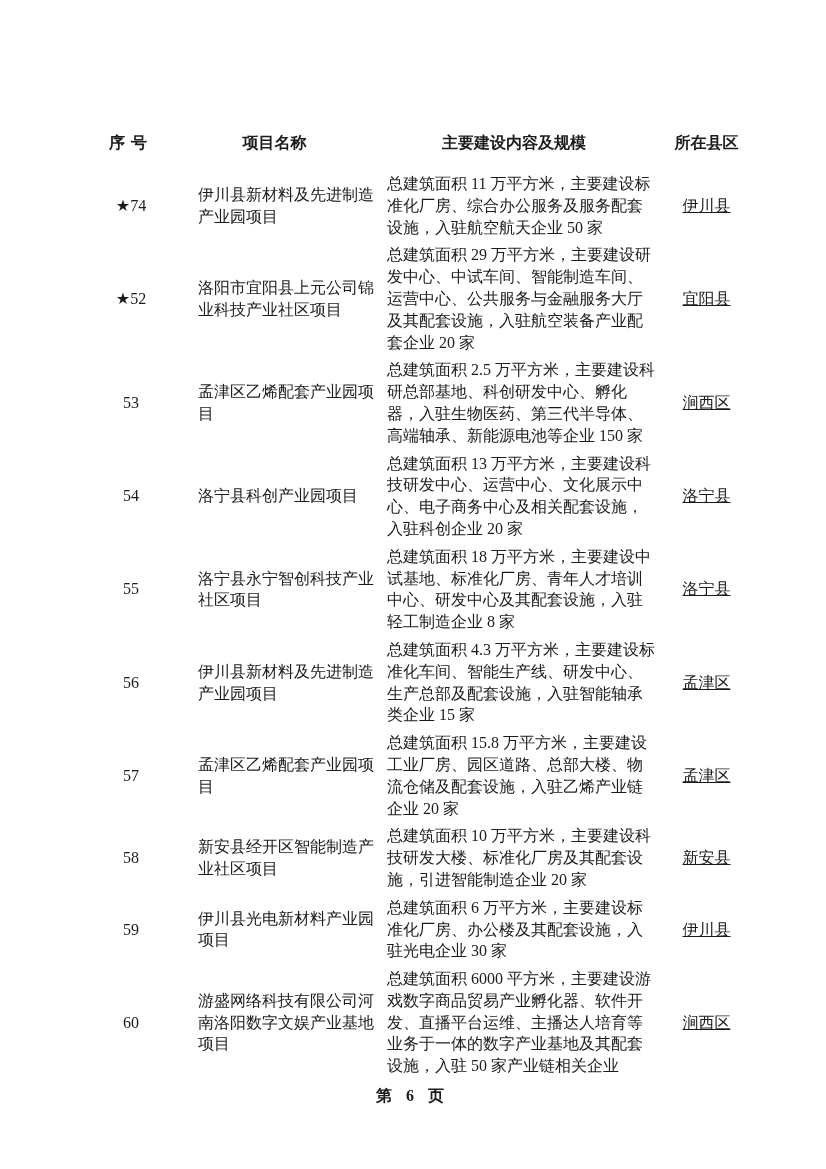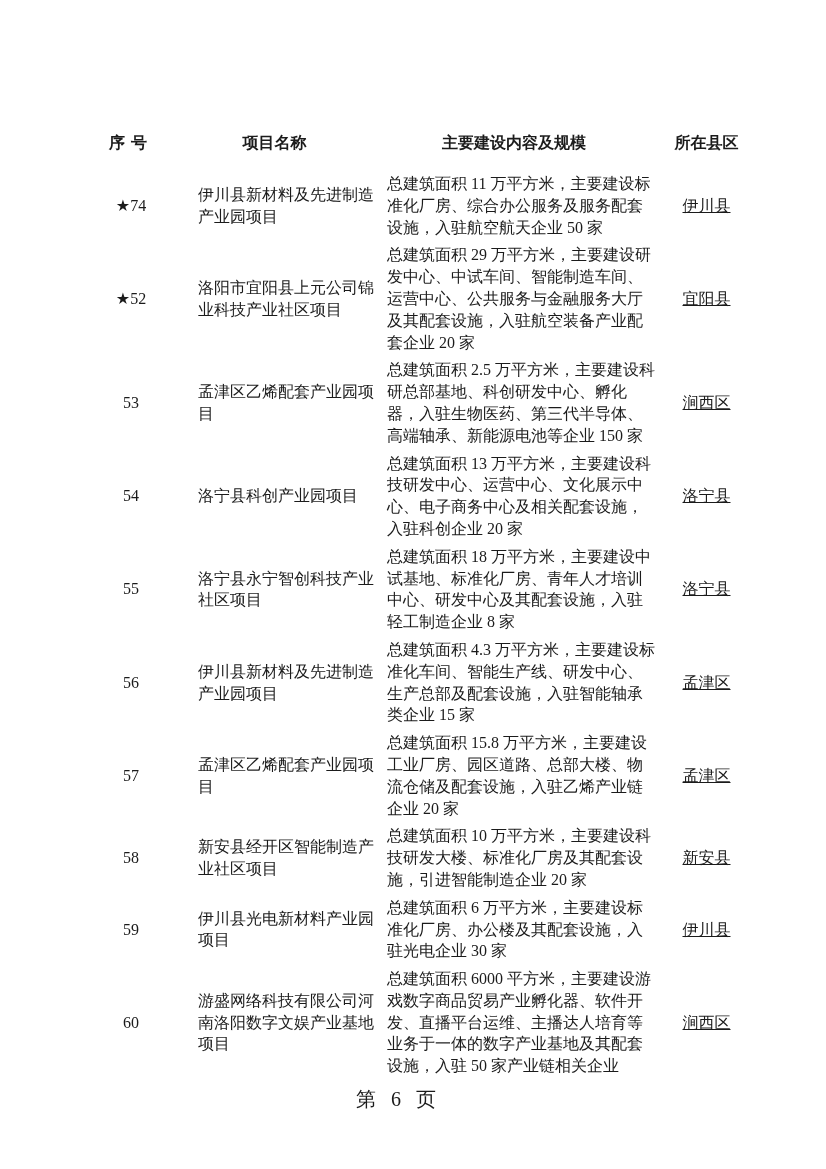--- a/index.html
+++ b/index.html
@@ -51,25 +51,26 @@
     word-break: normal;
     overflow-wrap: normal;
   }
   .content-text {
     width: 270px;
     word-break: normal;
     overflow-wrap: normal;
   }
   .page-footer {
     position: absolute;
-    left: 356px;
+    left: 376px;
     top: 1086px;
-    font-size: 20px;
+    font-size: 16px;
     word-spacing: 10px;
     white-space: nowrap;
+    font-weight: bold;
   }
 </style>
 </head>
 <body>
 
 <table class="projects-table">
   <colgroup>
     <col class="w-no">
       <col class="w-name">
       <col class="w-content">

